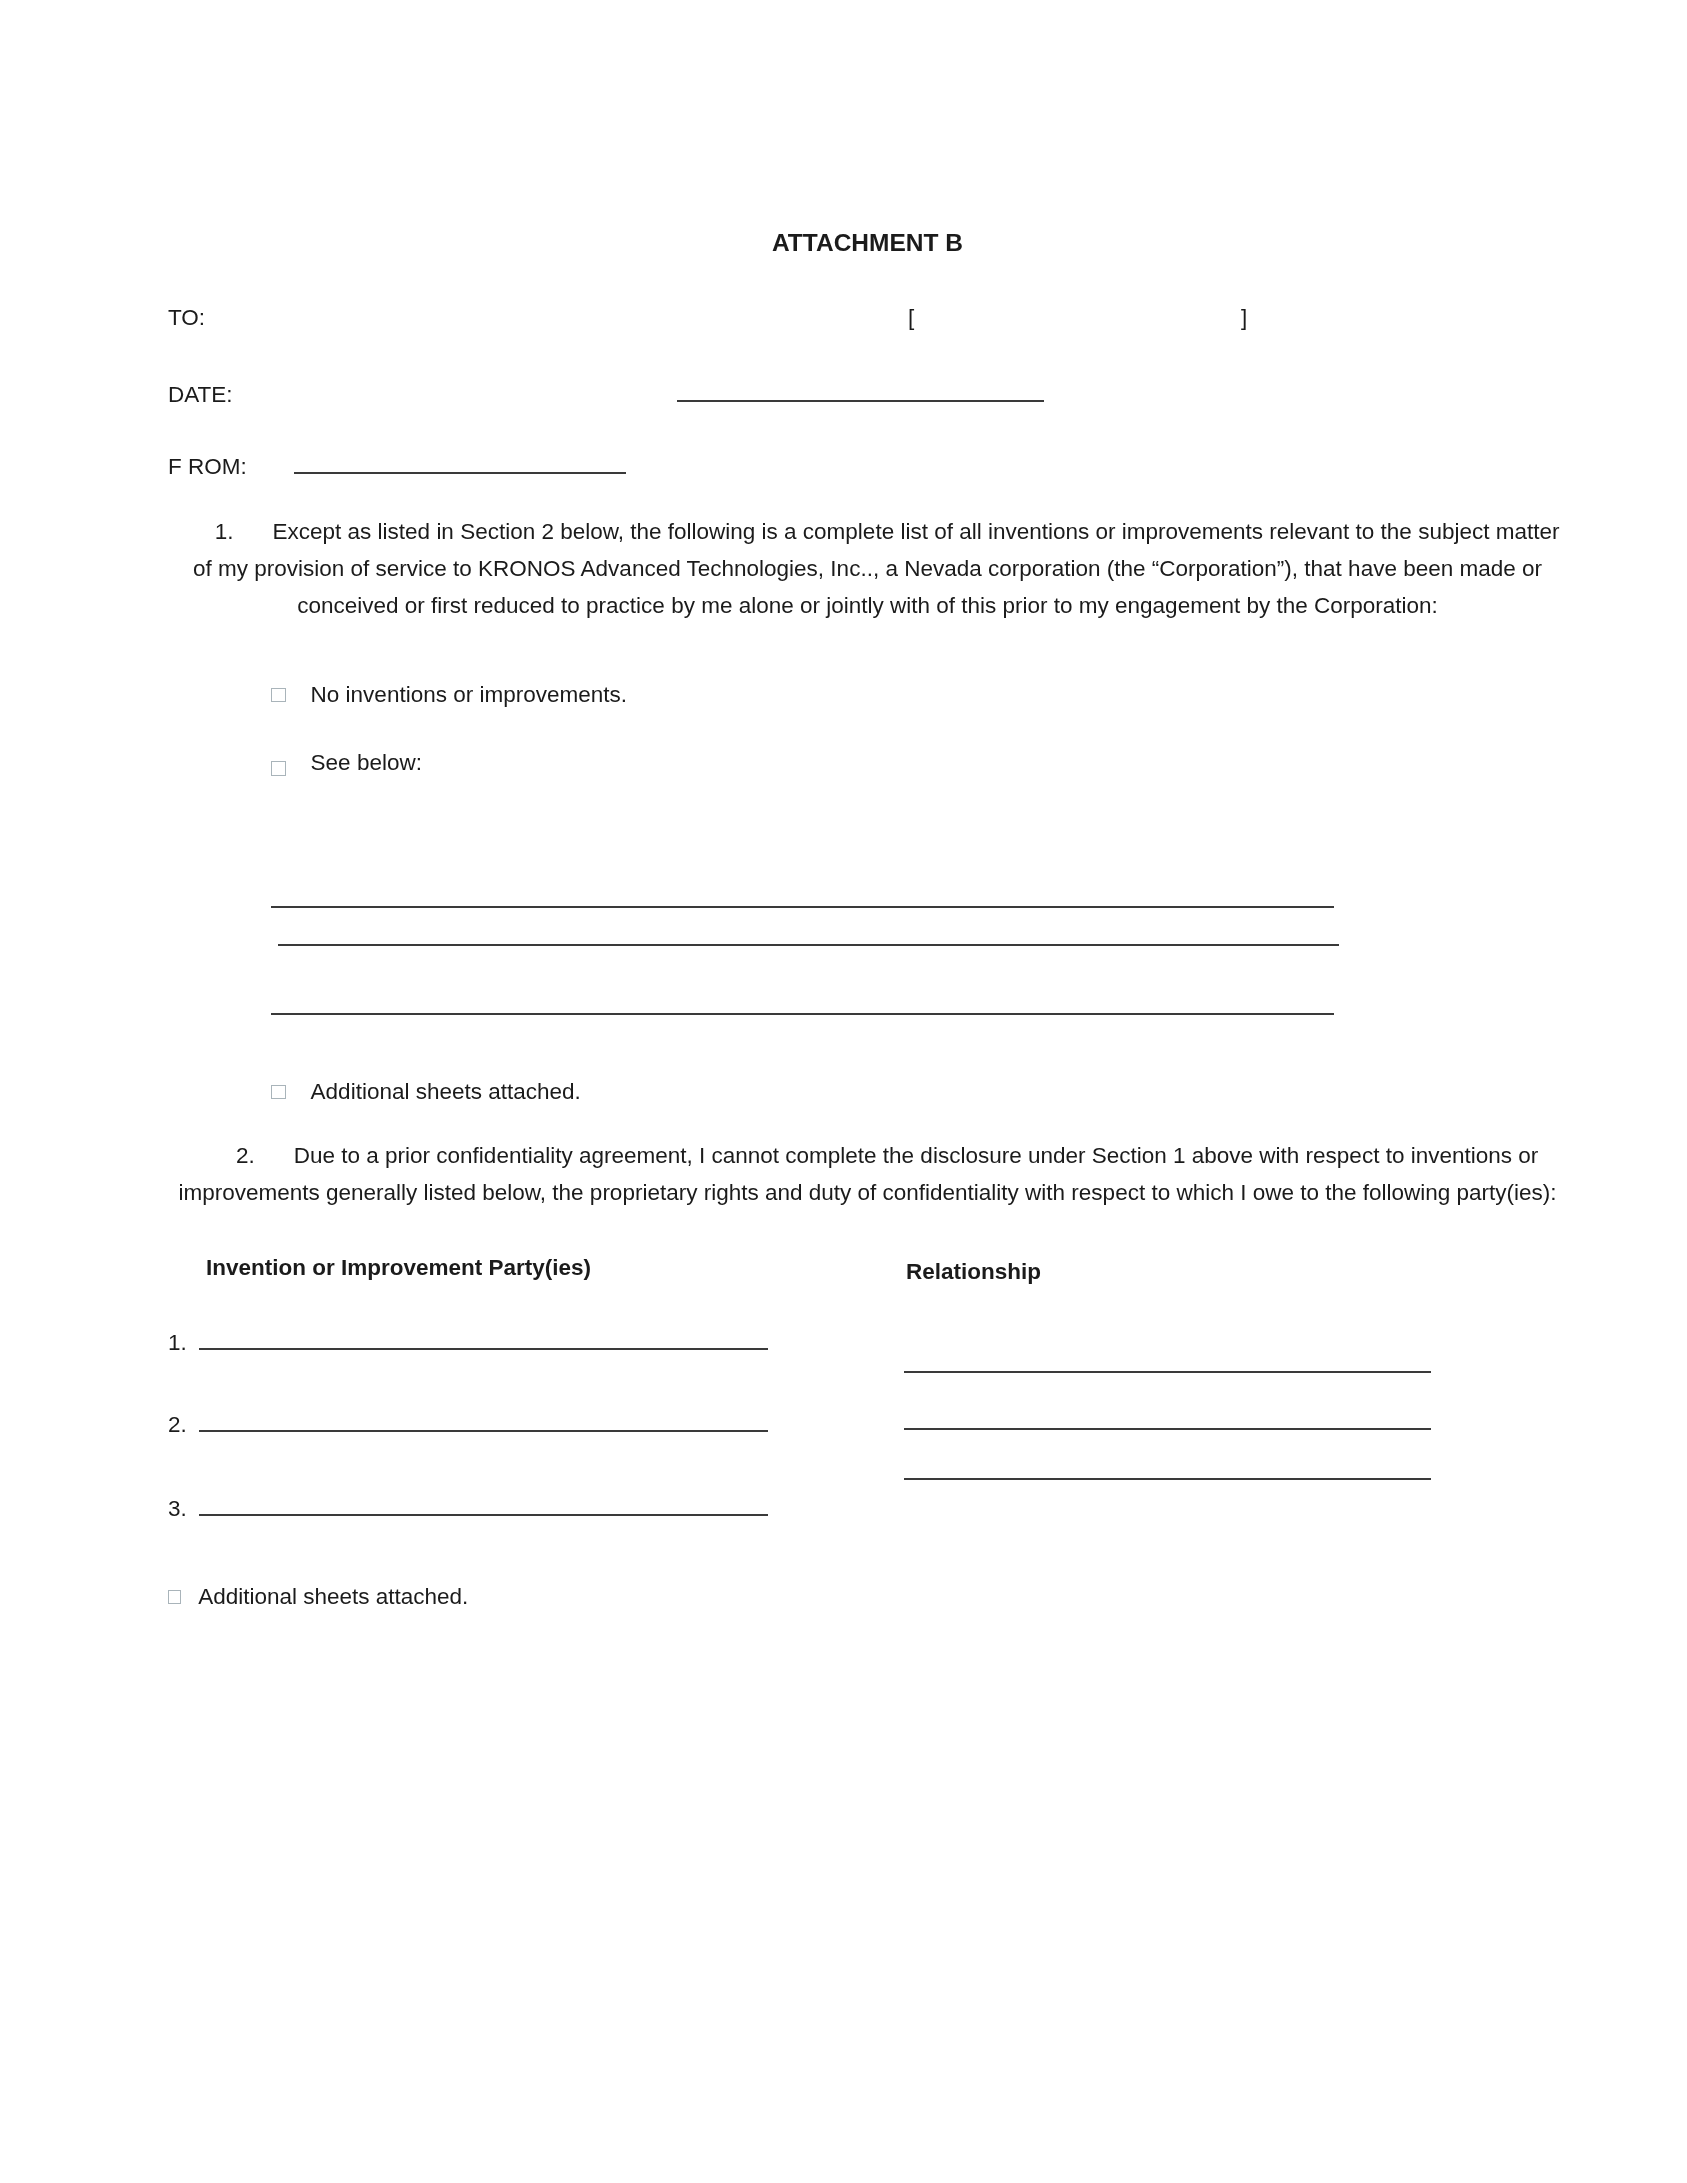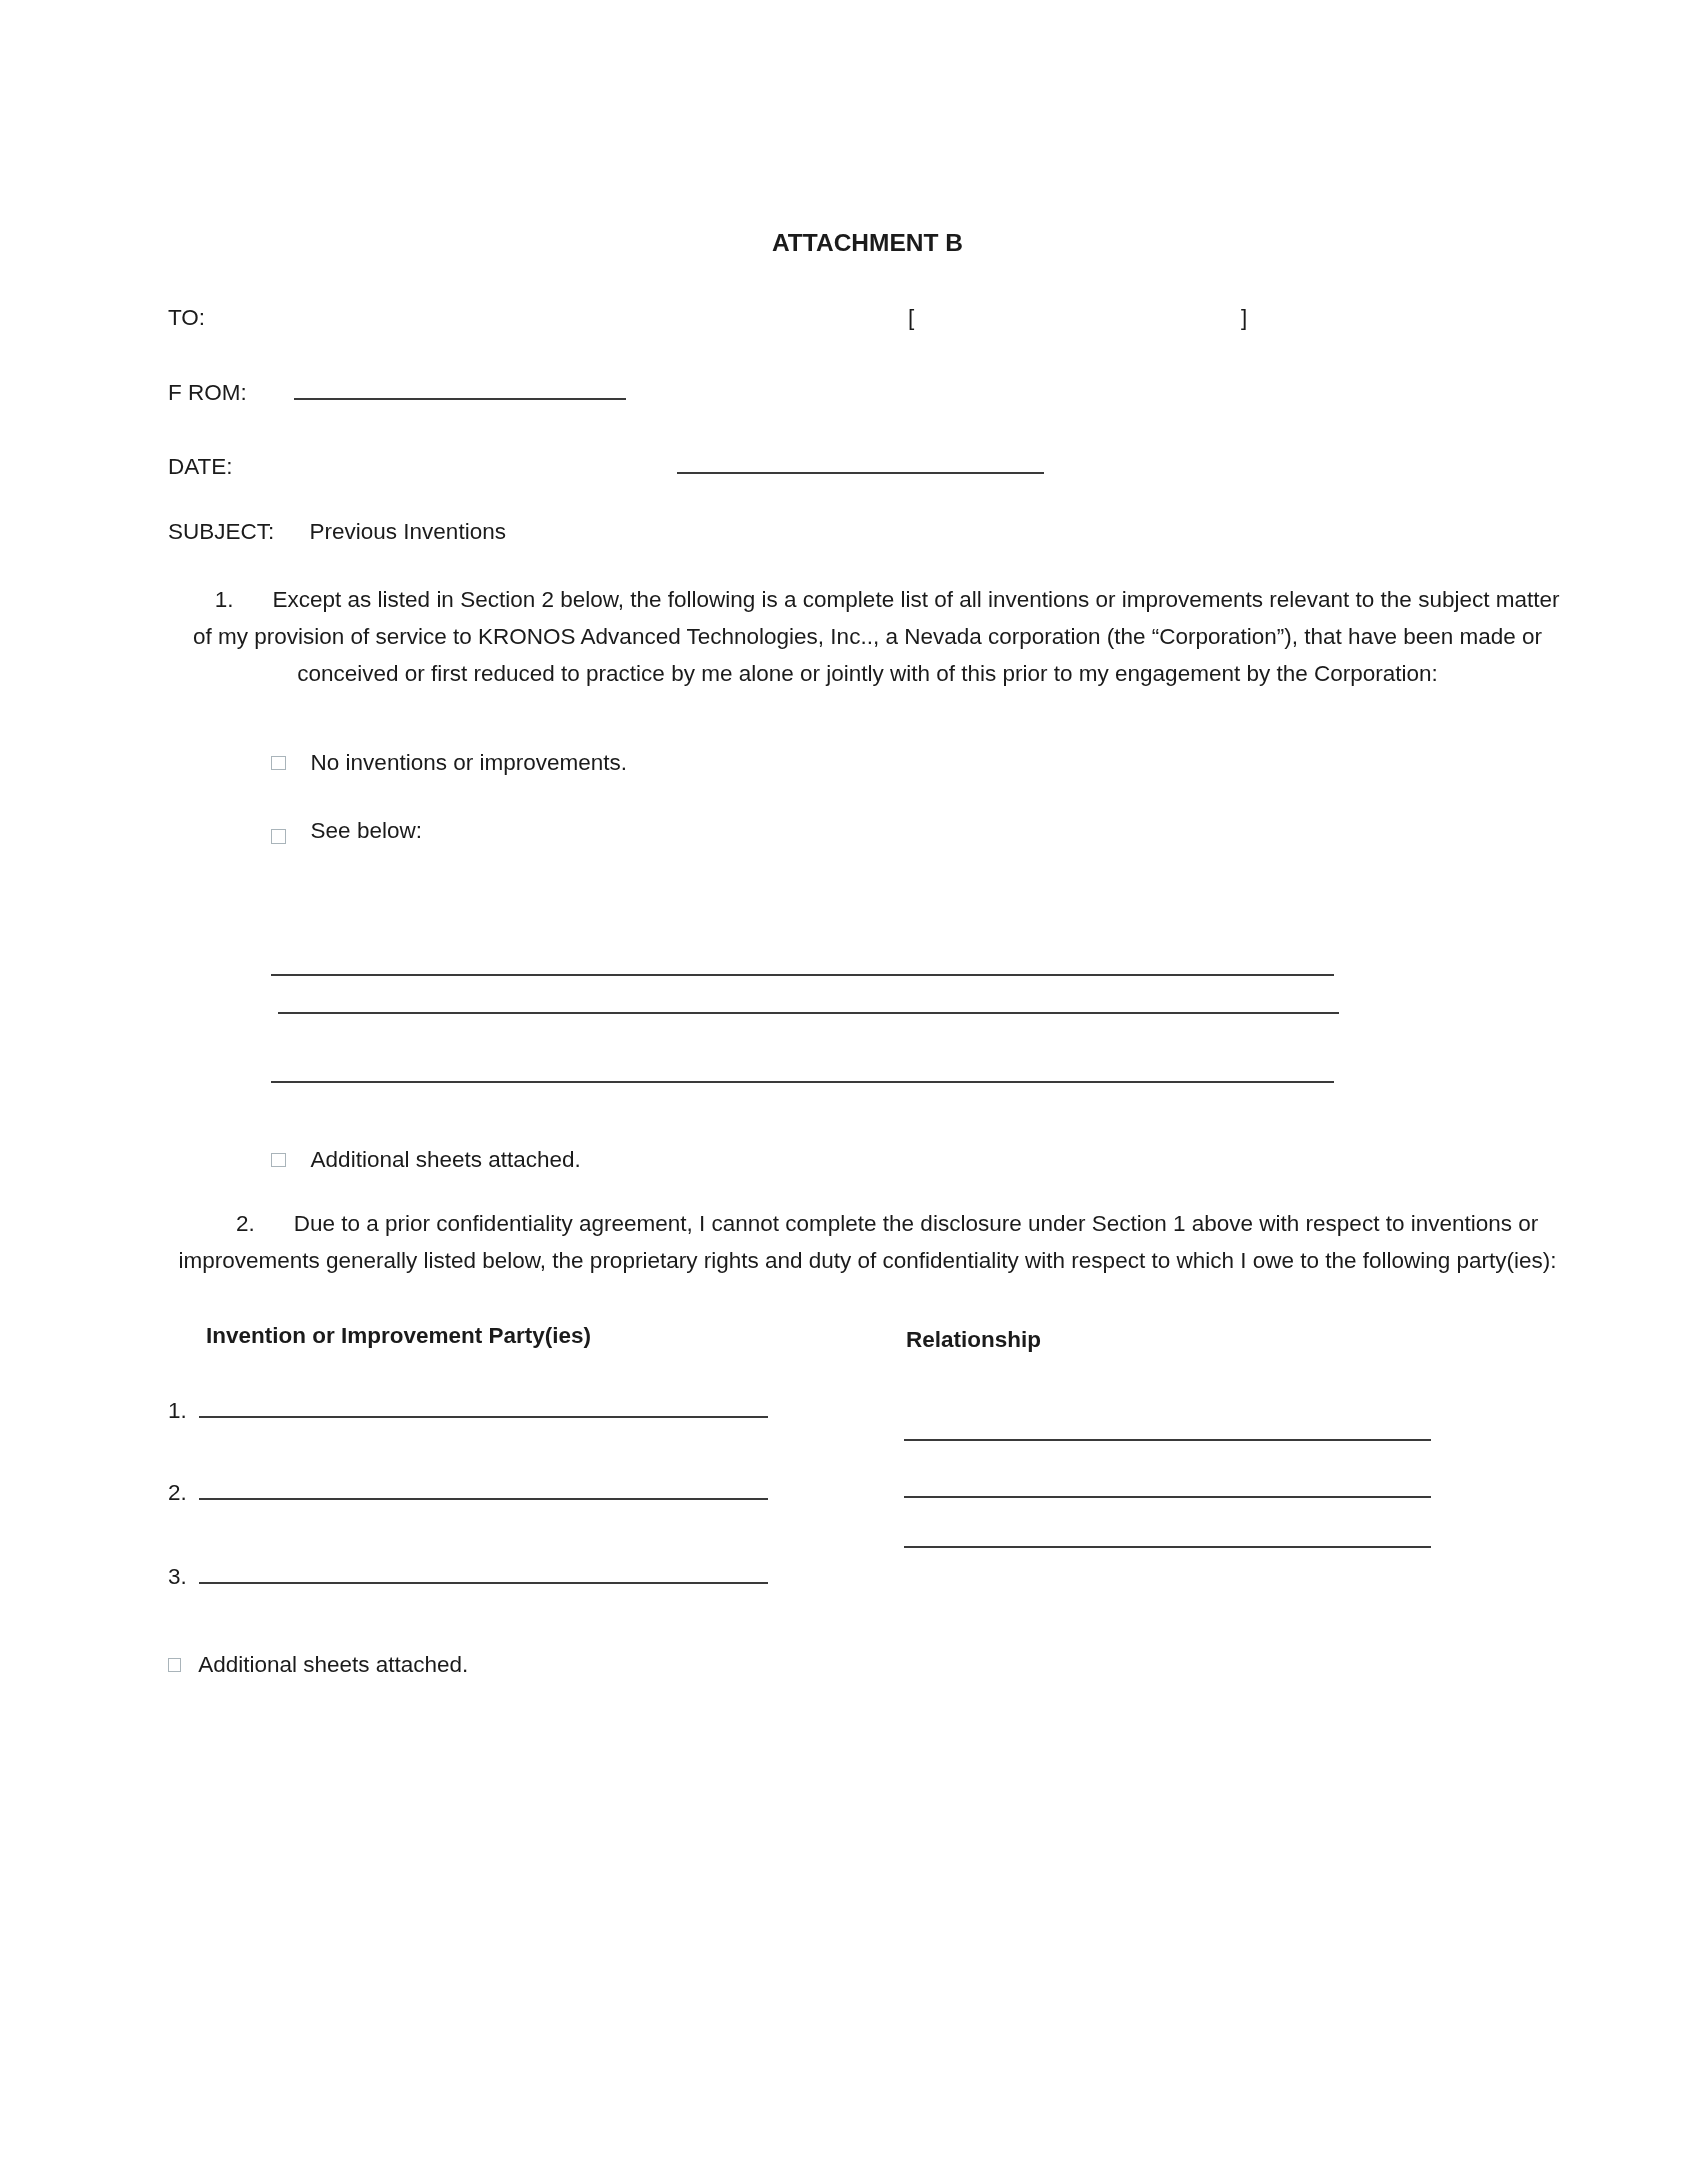--- a/index.html
+++ b/index.html
@@ -67,34 +67,30 @@
   <div class="content">
 
     <div class="title">ATTACHMENT B</div>
 
     <div class="row to-row">
       <span>TO:</span>
       <span class="bracket-open">[</span>
       <span class="bracket-close">]</span>
     </div>
 
+    <div class="row date-row">
+      <span>DATE:</span>
+      <span class="uline date-line"></span>
+    </div>
+
     <div class="row from-row">
       <span>F ROM:</span>
       <span class="uline from-line"></span>
     </div>
 
-    <div class="row date-row">
-      <span>DATE:</span>
-      <span class="uline date-line"></span>
-    </div>
-
-    <div class="row subject-row">
-      <span class="subject-label">SUBJECT:</span>
-      <span>Previous Inventions</span>
-    </div>
 
     <p class="para">
       <span class="num">1.</span><span>Except as listed in Section 2 below, the following is a complete list of all inventions or improvements relevant to the subject matter of my provision of service to KRONOS Advanced Technologies, Inc.., a Nevada corporation (the “Corporation”), that have been made or conceived or first reduced to practice by me alone or jointly with of this prior to my engagement by the Corporation:</span>
     </p>
 
     <div class="cb-row cb-row-1">
       <span class="cb"></span>
       <span>No inventions or improvements.</span>
     </div>
 

